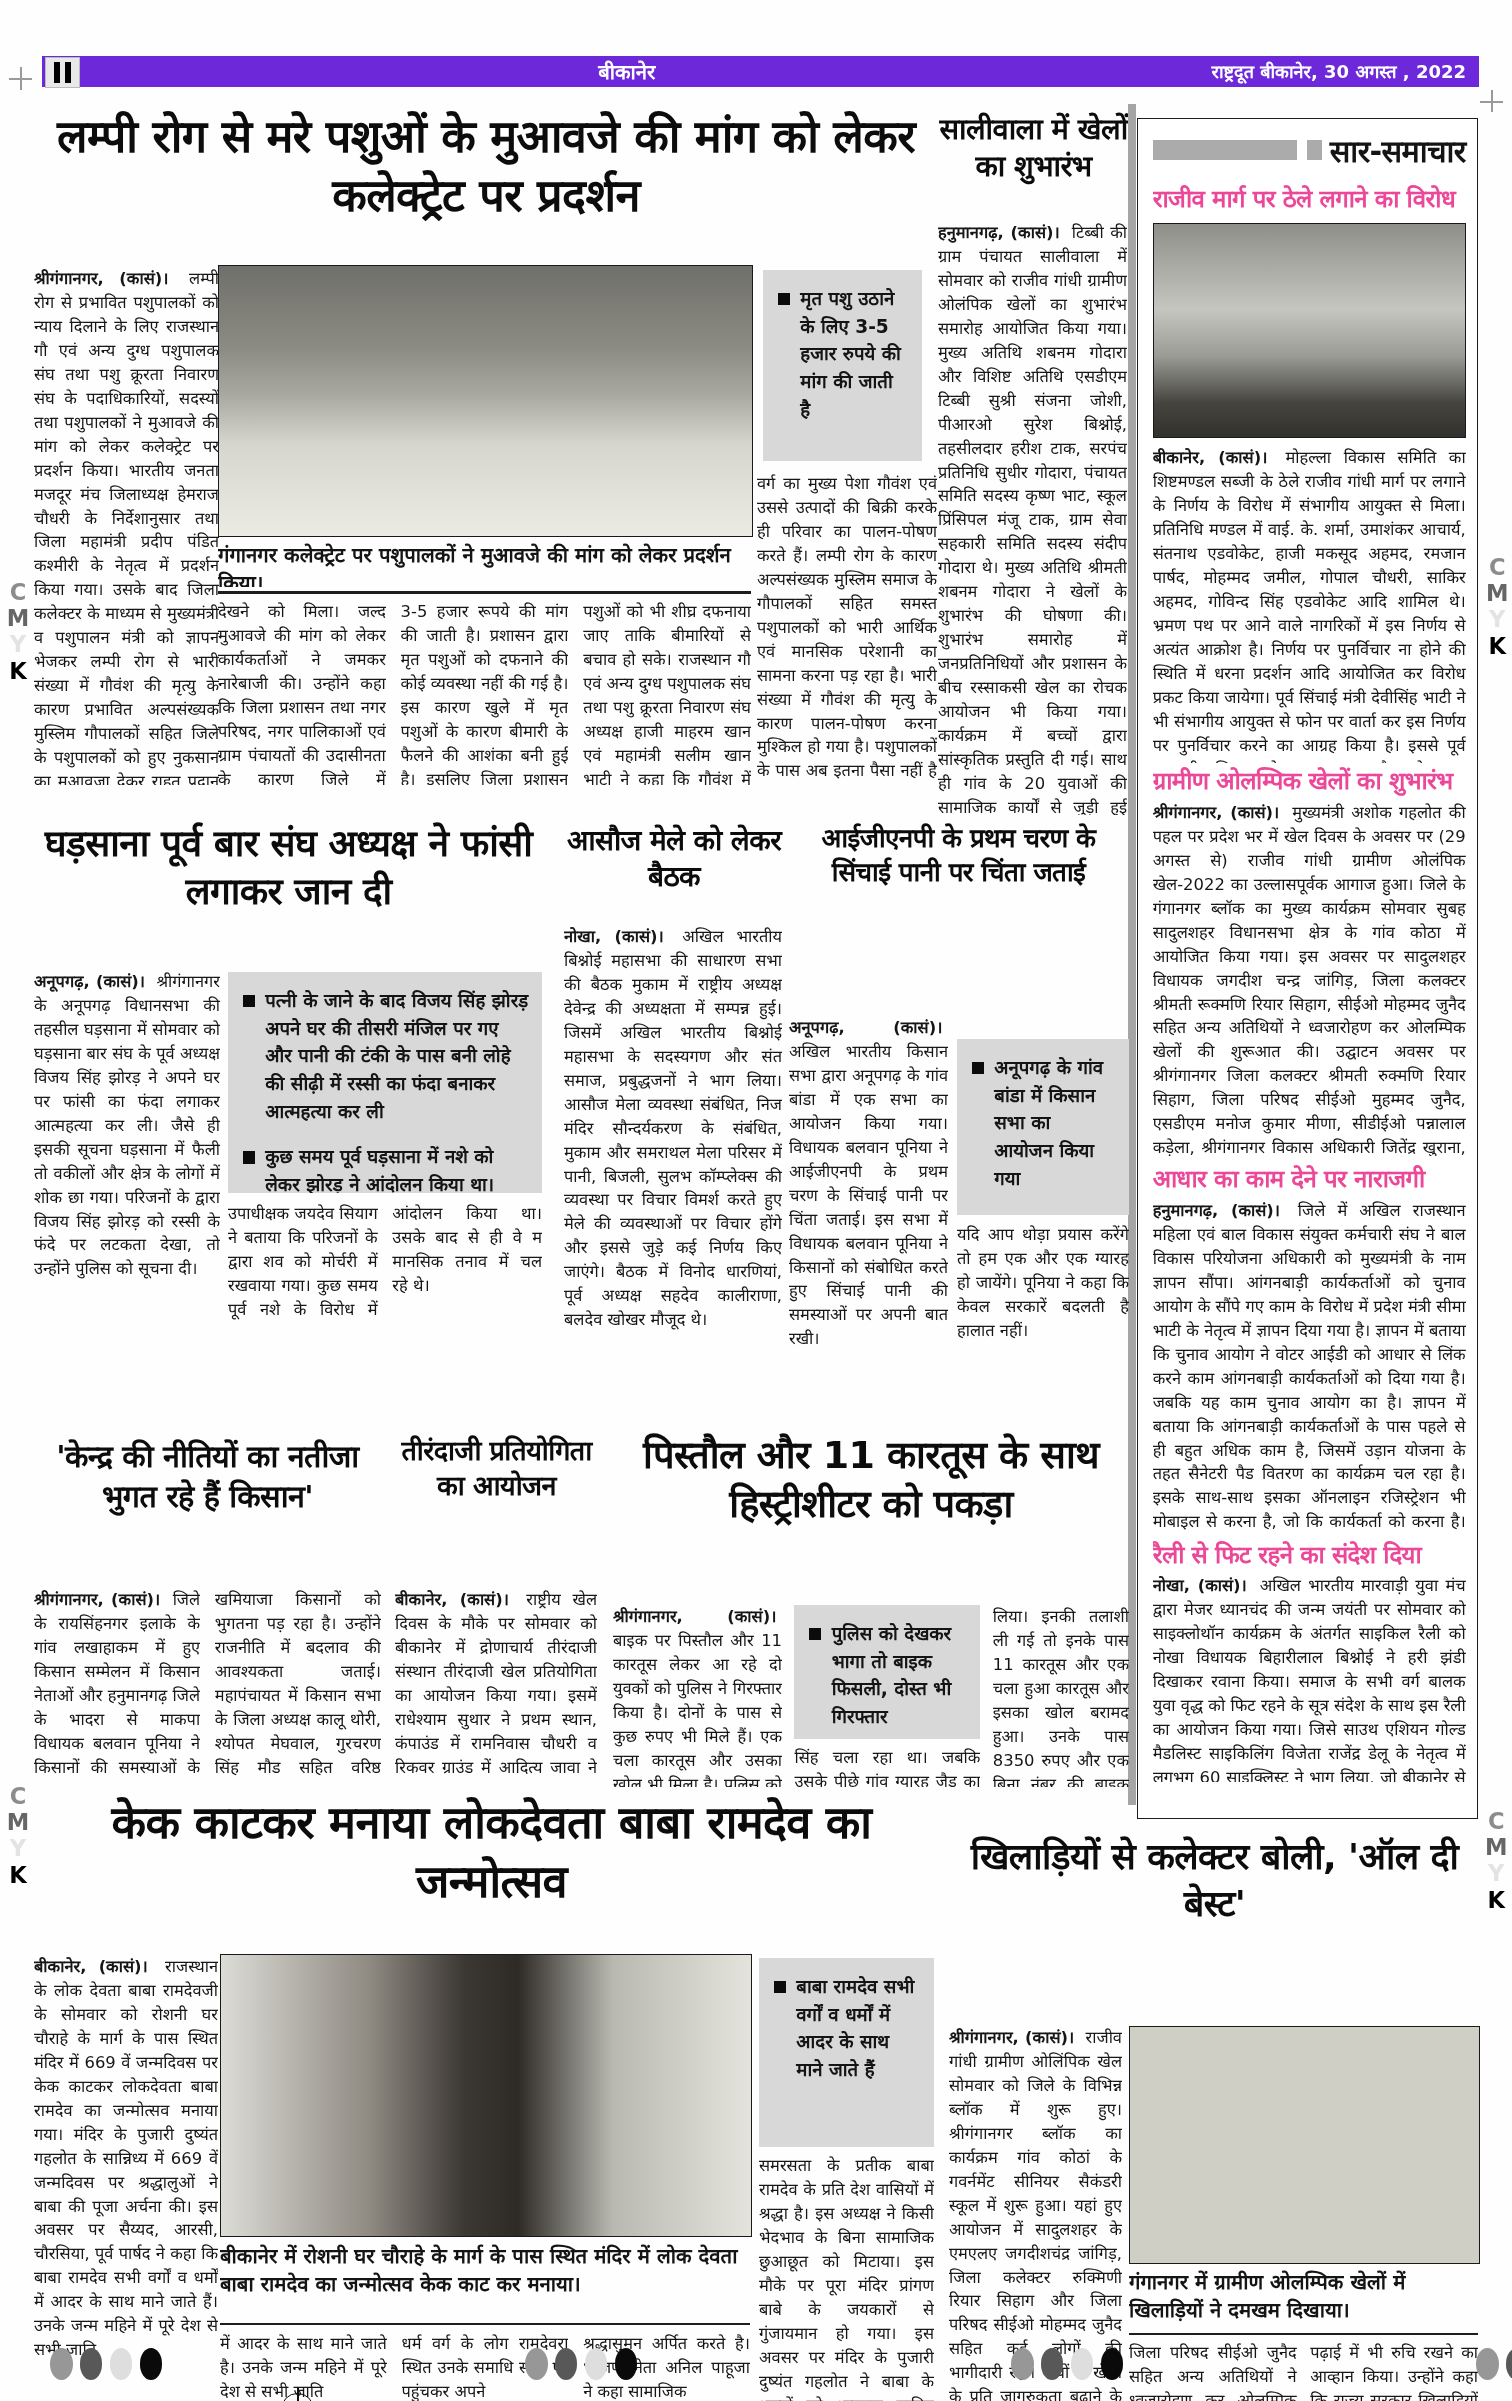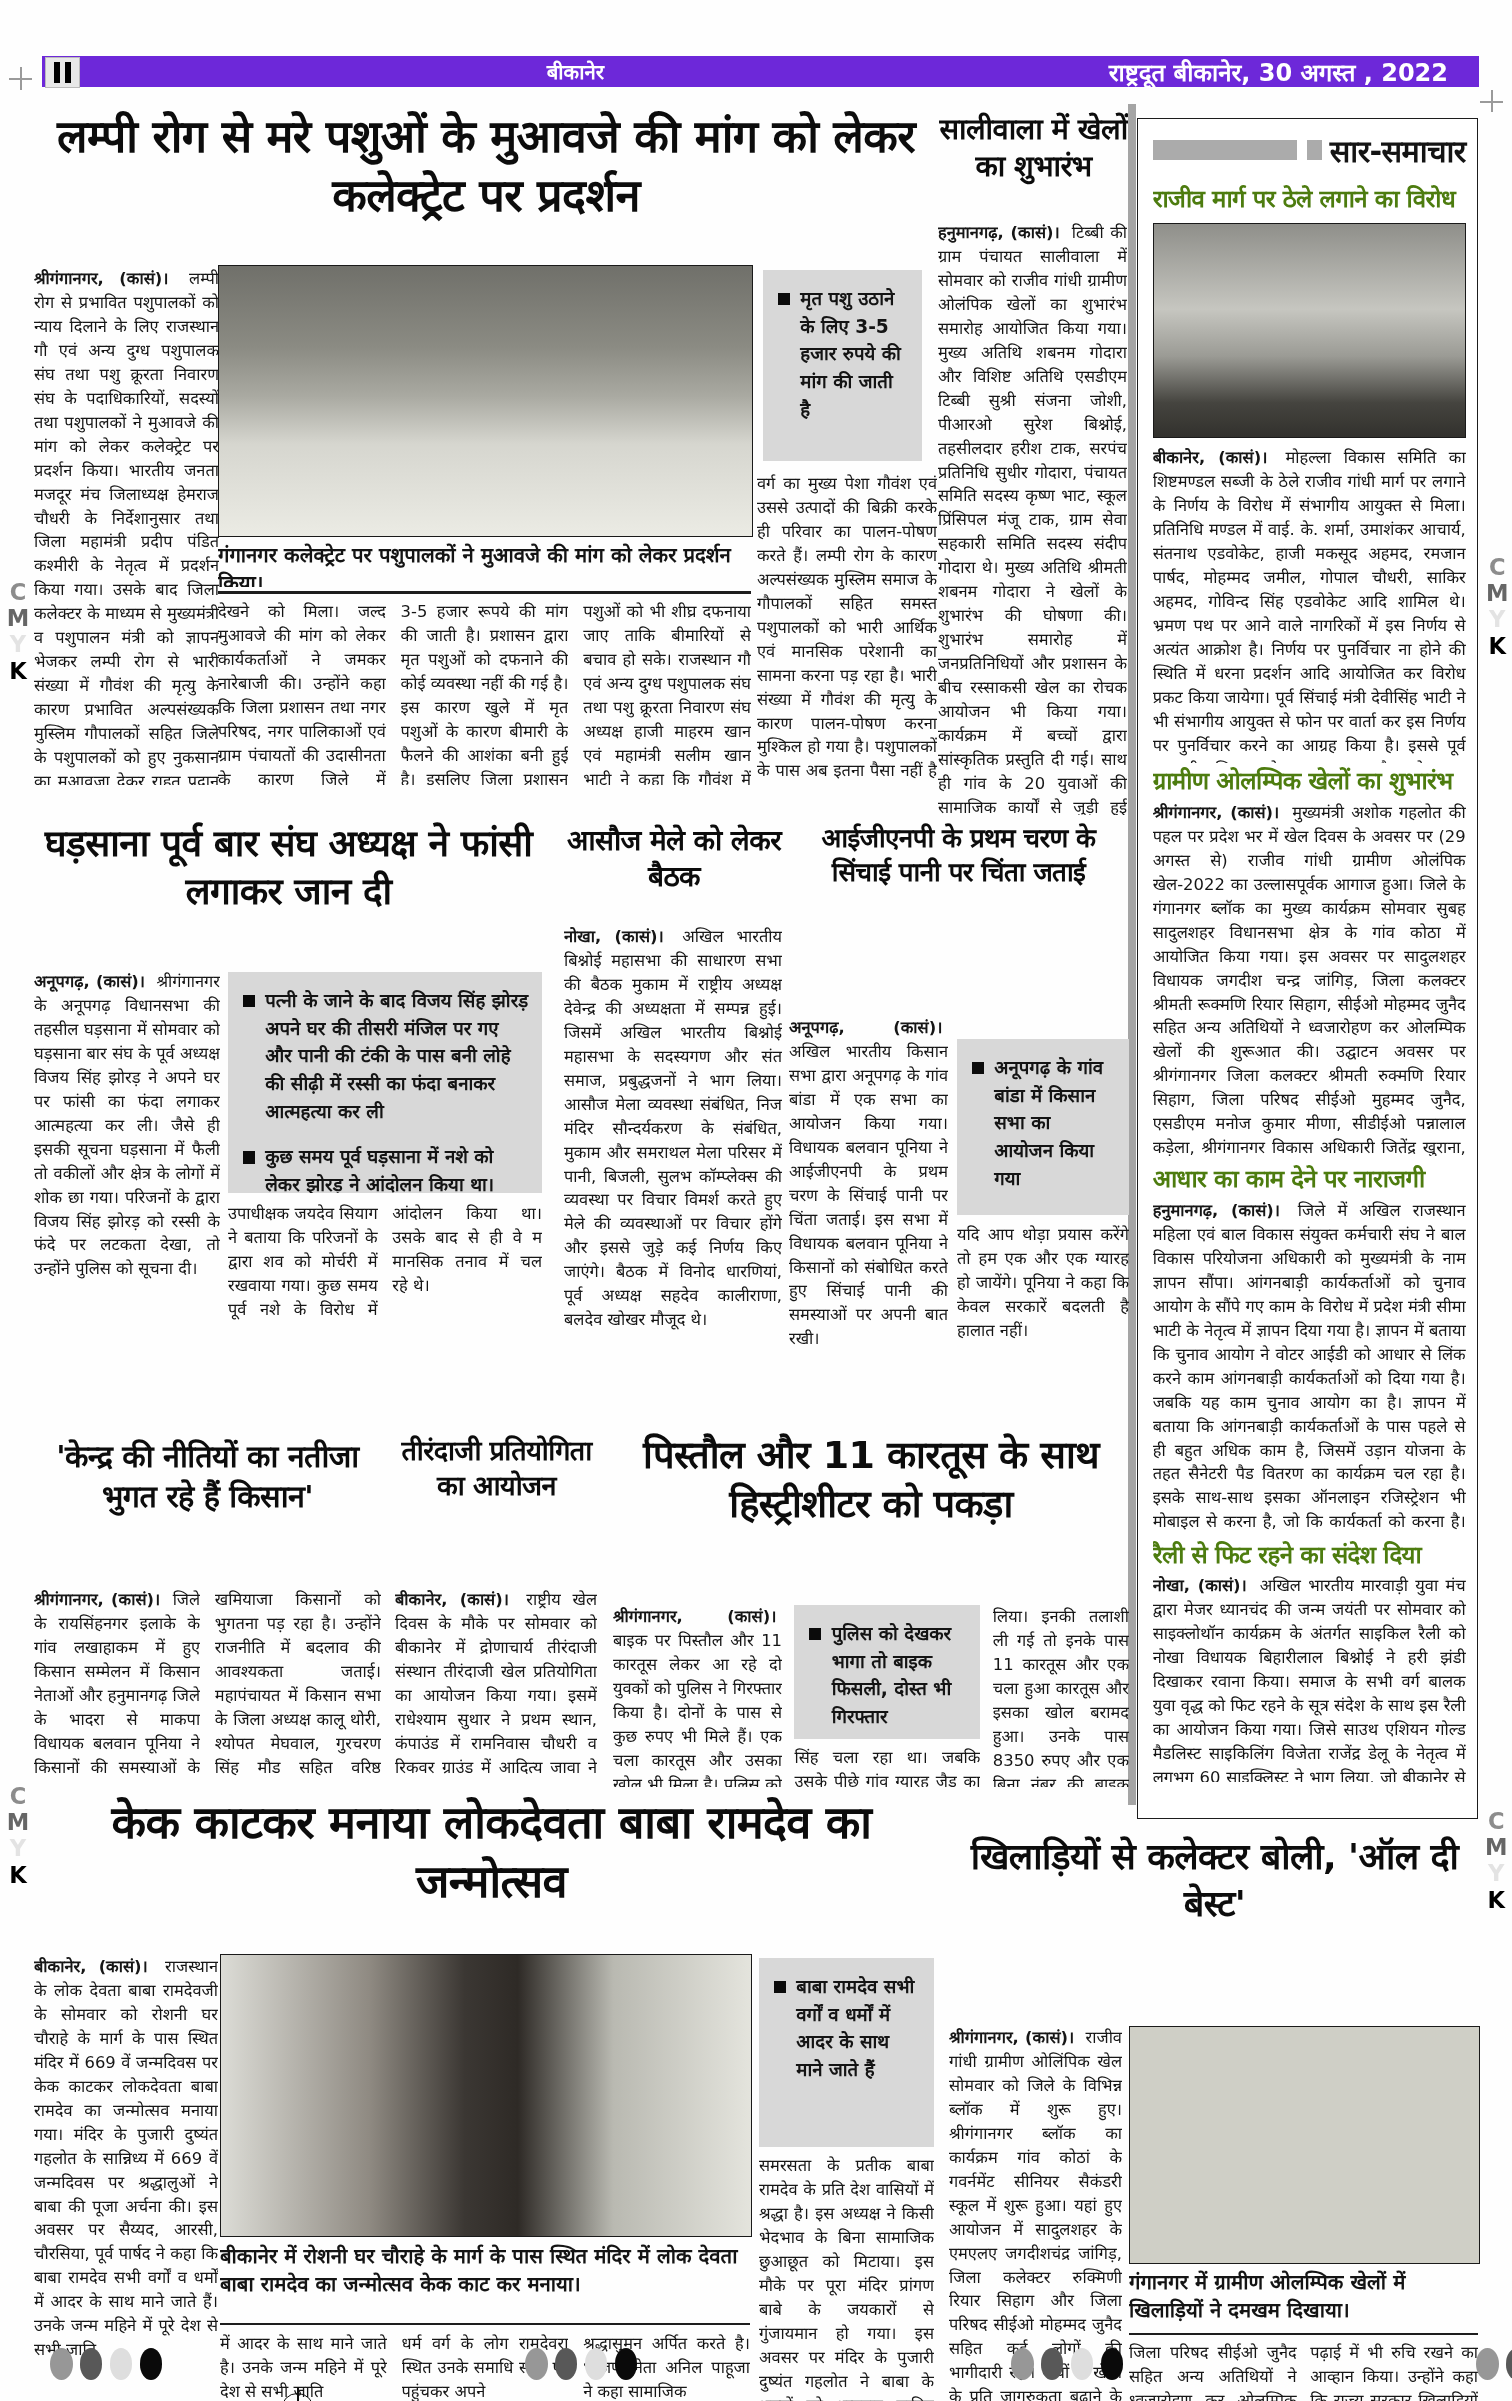--- a/index.html
+++ b/index.html
@@ -2,26 +2,26 @@
 <html style="font-size:9px"><head>
 <meta charset="utf-8">
 <style>
   html,body{margin:0;padding:0;background:#e9e9e9;}
   #page{position:relative;width:1512px;height:2401px;background:#fefefe;overflow:hidden;
         font-family:"DejaVu Sans",sans-serif;color:#141414;}
   .abs{position:absolute;}
   
   .masthead{background:#6d28d9;color:#fff;display:flex;align-items:center;}
   .masthead .center{flex:1;text-align:center;font-weight:bold;font-size:20.3px;}
-  .masthead .right{font-weight:bold;font-size:24px;padding-right:31px;white-space:nowrap;}
+  .masthead .right{font-weight:bold;font-size:18px;padding-right:13px;white-space:nowrap;}
   .pauseicon{background:#e8e8e8;border:1.1px solid #bbb;display:flex;align-items:center;justify-content:center;gap:5.1px;}
   .pauseicon i{display:block;width:6.2px;height:21.5px;background:#000;}
   
   .hl{font-weight:bold;text-align:center;line-height:1.3;color:#0c0c0c;overflow:hidden;letter-spacing:-0.6px;}
-  .subhl{font-weight:bold;color:#4d7c0f;white-space:nowrap;overflow:hidden;letter-spacing:-0.6px;}
+  .subhl{font-weight:bold;color:#ec4899;white-space:nowrap;overflow:hidden;letter-spacing:-0.6px;}
   
   .bd{font-size:16.4px;line-height:1.46;text-align:justify;overflow:hidden;color:#161616;}
   .bd .dl{font-weight:bold;margin-right:5.6px;}
   .cap{font-weight:bold;font-size:20.3px;line-height:1.4;overflow:hidden;}
   .rule{background:#1d1d1d;}
   .cols2{column-count:2;column-gap:14.7px;}
   
   .gbox{background:#d8d8d8;padding:14.7px 13.6px;overflow:hidden;}
   .gbox .row{display:flex;align-items:flex-start;margin-bottom:17px;}
   .gbox .row:last-child{margin-bottom:0;}

